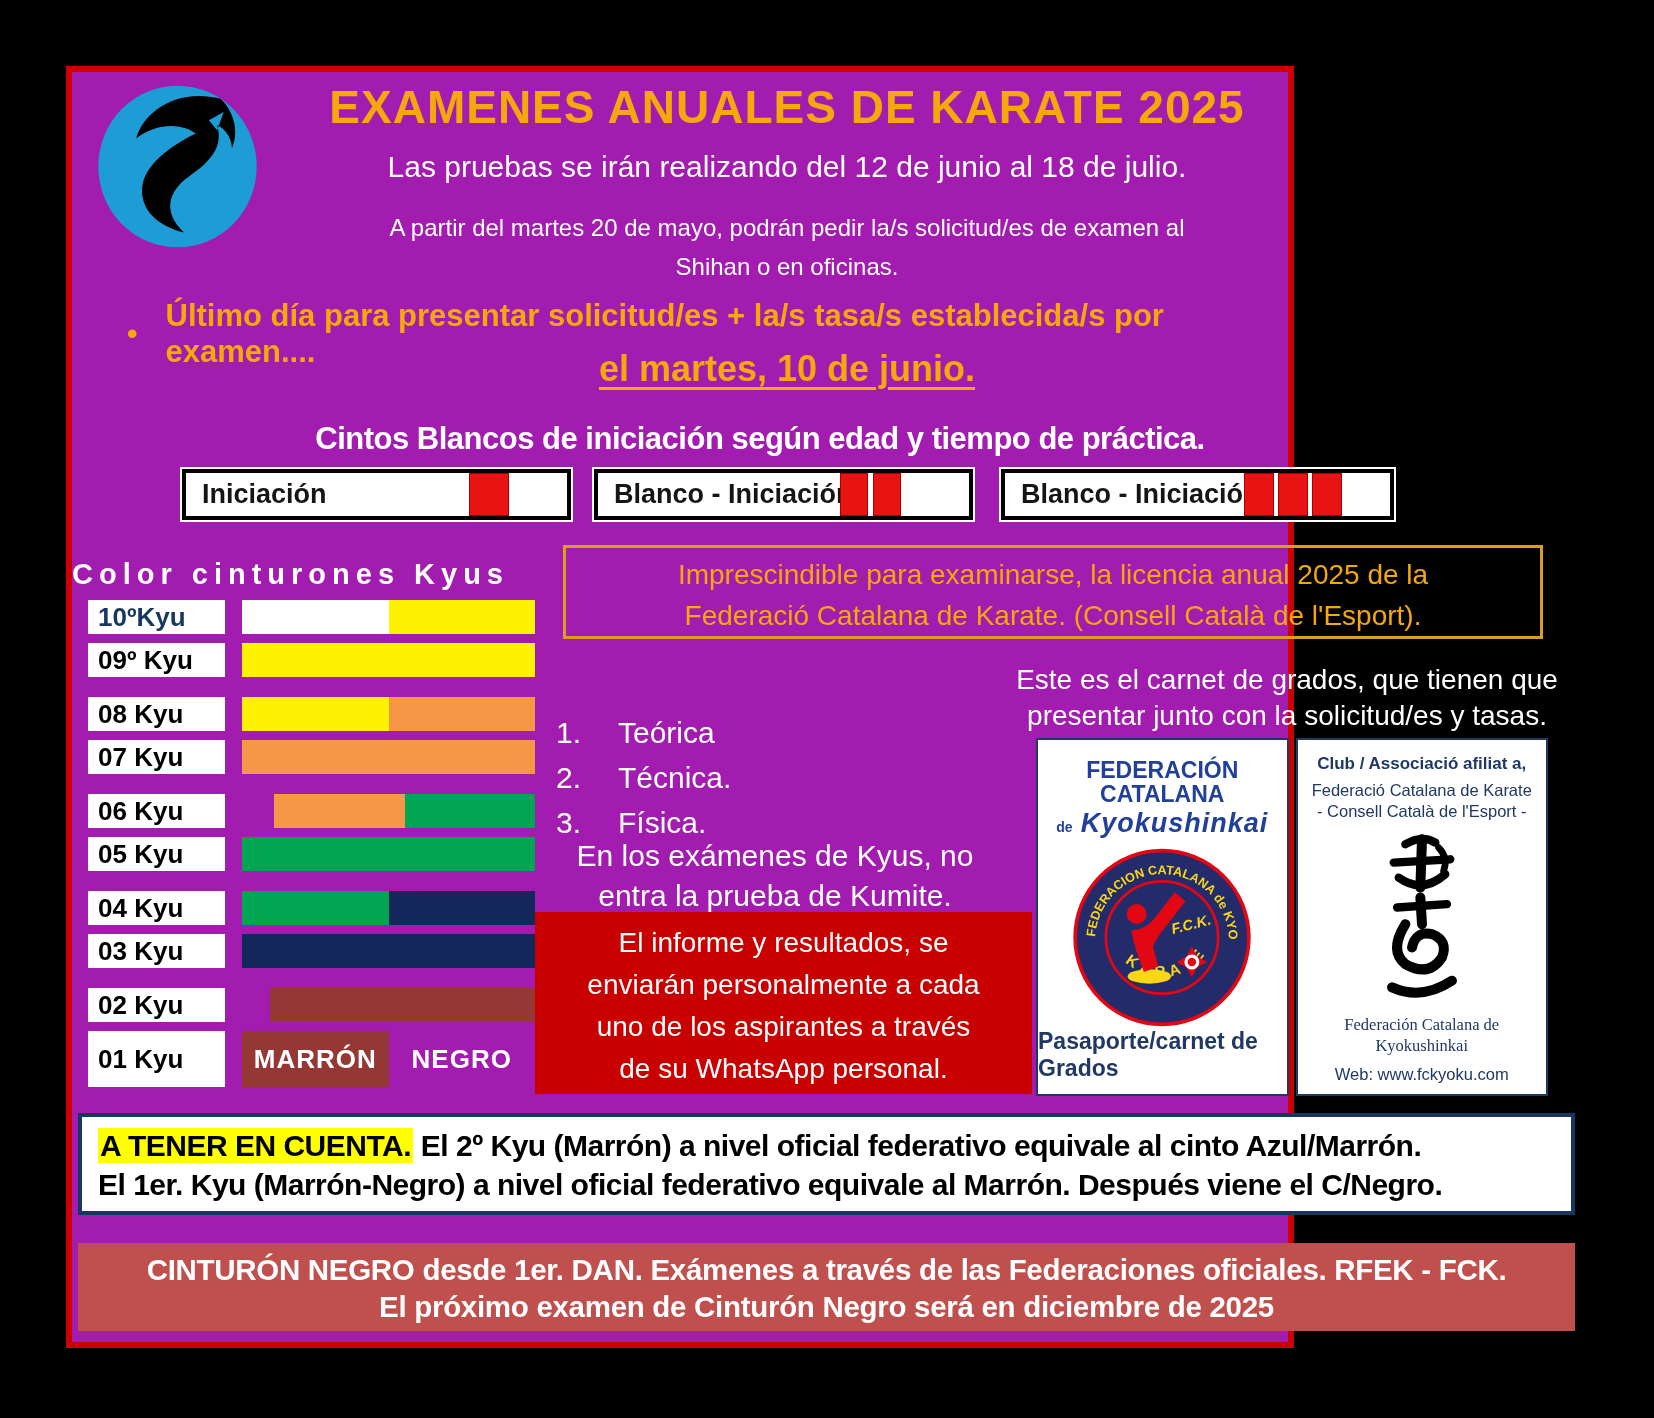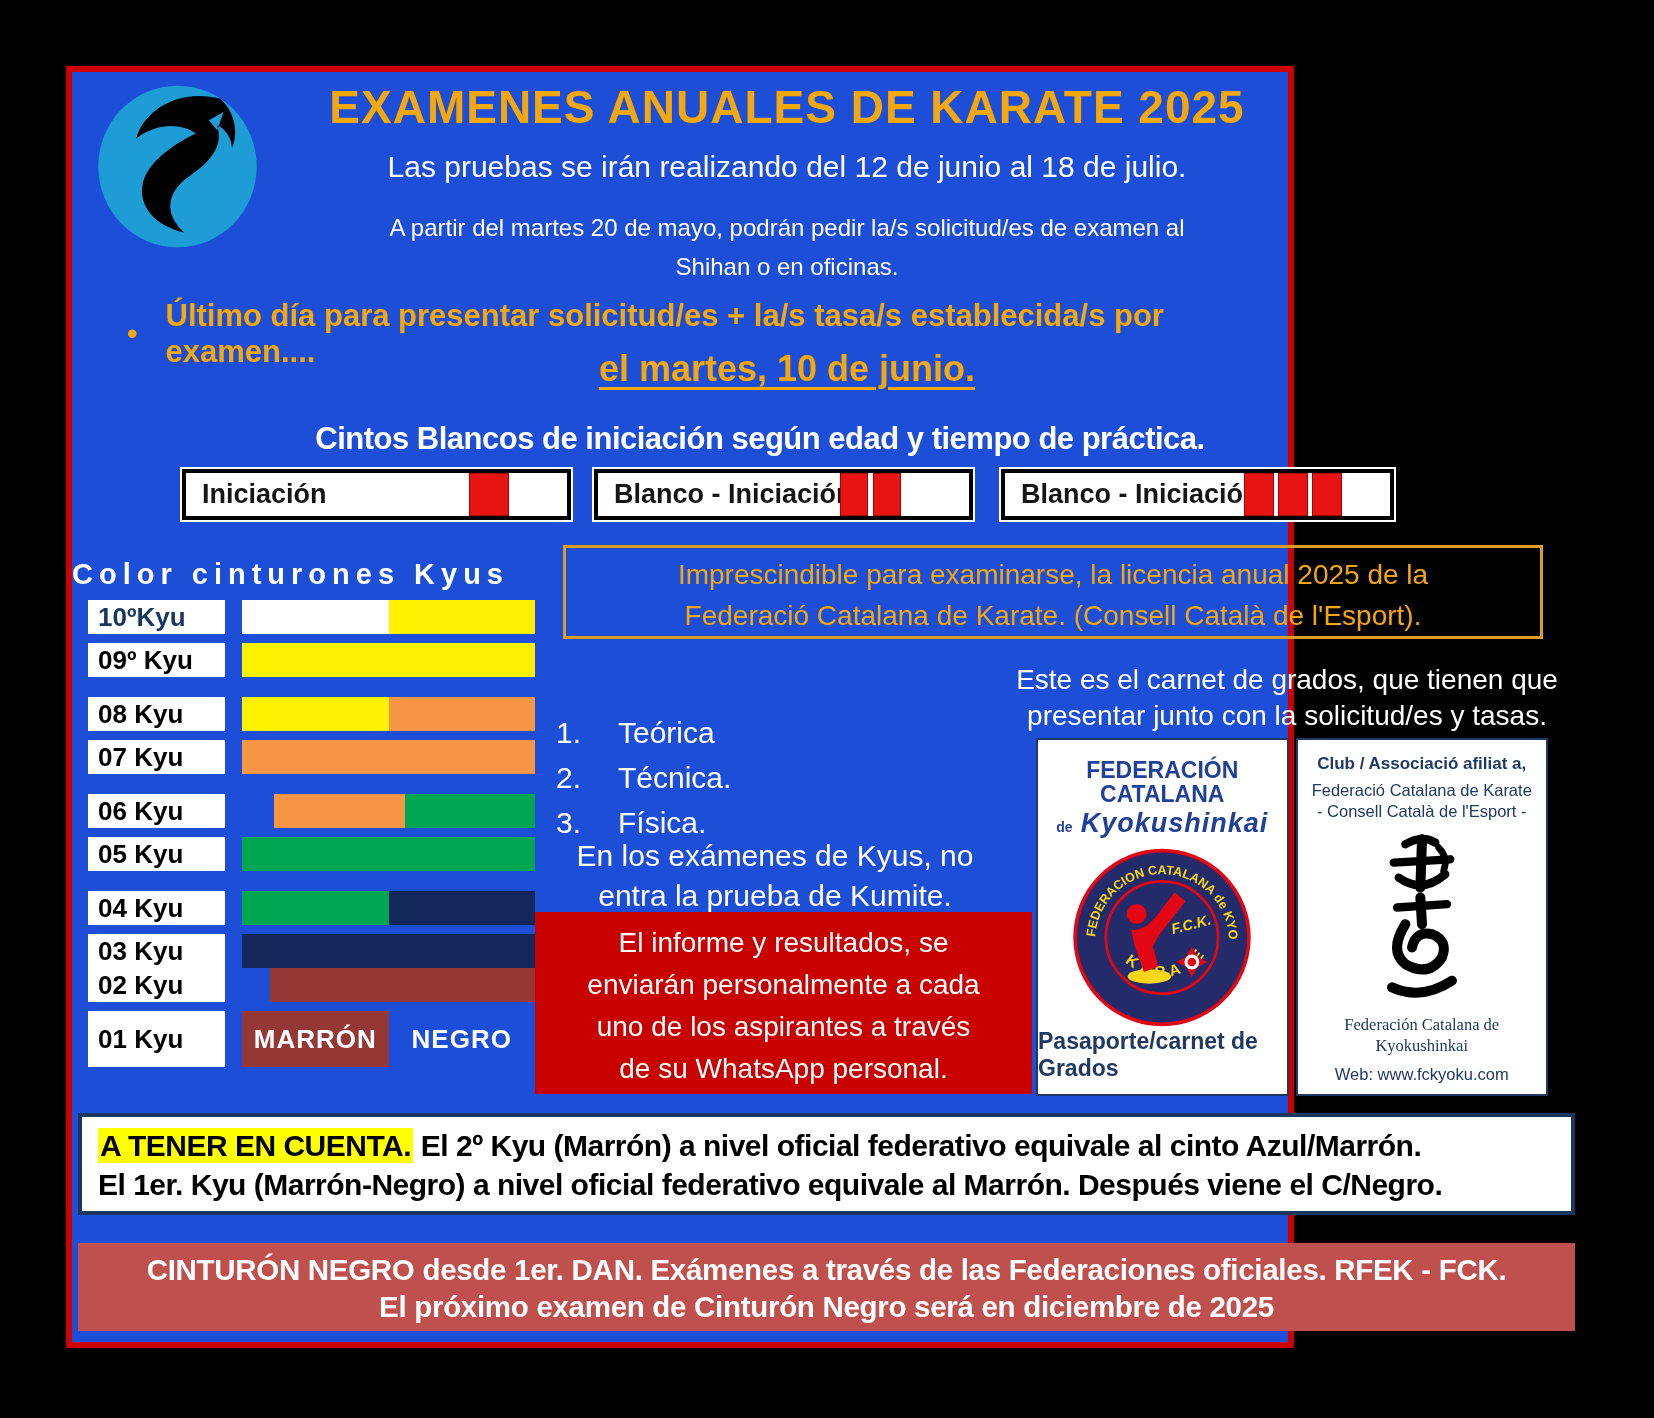--- a/index.html
+++ b/index.html
@@ -1,17 +1,17 @@
 <!DOCTYPE html>
 <html style="--frame-red: #CC0000; --gold: #F5A80C; --stripe-red: #E81313; --alert-red: #C80000; --brick-red: #C0504D; --navy: #17375E; --card-navy: #1F3864; --royal-blue: #21409A; --logo-blue: #1E9CD6; --highlight: #FFFF00; --belt-yellow: #FFF200; --belt-orange: #F79646; --belt-green: #00A651; --belt-navy: #14275B; --belt-brown: #953734;"><head>
 <meta charset="utf-8">
 <style>
   html,body{margin:0;padding:0;background:#000;}
   body{width:1654px;height:1418px;position:relative;font-family:"Liberation Sans",sans-serif;overflow:hidden;}
-  .frame{position:absolute;left:66px;top:66px;width:1228px;height:1282px;border:6px solid var(--frame-red,#c00);background:#1d4ed8;box-sizing:border-box;}
+  .frame{position:absolute;left:66px;top:66px;width:1228px;height:1282px;border:6px solid var(--frame-red,#c00);background:#a21caf;box-sizing:border-box;}
   .abs{position:absolute;}
 
   
   .logo{left:23px;top:12px;width:165px;height:165px;}
   .header{left:150px;top:8px;width:1130px;text-align:center;}
   .title{color:var(--gold,#F5A80C);font-size:46px;font-weight:bold;letter-spacing:1px;}
   .sub1{color:#fff;font-size:30px;margin-top:16px;}
   .sub2{color:#fff;font-size:24px;margin-top:24px;line-height:39px;}
 
   .bullet-row{left:55px;top:226px;display:flex;align-items:center;color:var(--gold,#F5A80C);font-weight:bold;font-size:31px;}
@@ -171,21 +171,21 @@
           <div class="kyu-seg" style="background: rgb(0, 166, 81);"></div>
           <div class="kyu-seg" style="background: rgb(20, 39, 91);"></div>
         </div>
       </div>
       <div class="kyu-row" style="margin-top: 9px;">
         <div class="kyu-label">03 Kyu</div>
         <div class="kyu-belt">
           <div class="kyu-seg" style="background: rgb(20, 39, 91);"></div>
         </div>
       </div>
-      <div class="kyu-row" style=" gap: 28px;">
+      <div class="kyu-row" style="margin-top: 20px; gap: 28px;">
         <div class="kyu-label">02 Kyu</div>
         <div class="kyu-belt">
           <div class="kyu-seg" style="background: rgb(149, 55, 52);"></div>
         </div>
       </div>
       <div class="kyu-row" style="margin-top: 9px; height: 56px;">
         <div class="kyu-label" style="line-height: 56px;">01 Kyu</div>
         <div class="kyu-belt">
           <div class="kyu-seg" style="background: rgb(149, 55, 52);">MARRÓN</div>
           <div class="kyu-seg" style="background: transparent;">NEGRO</div>

